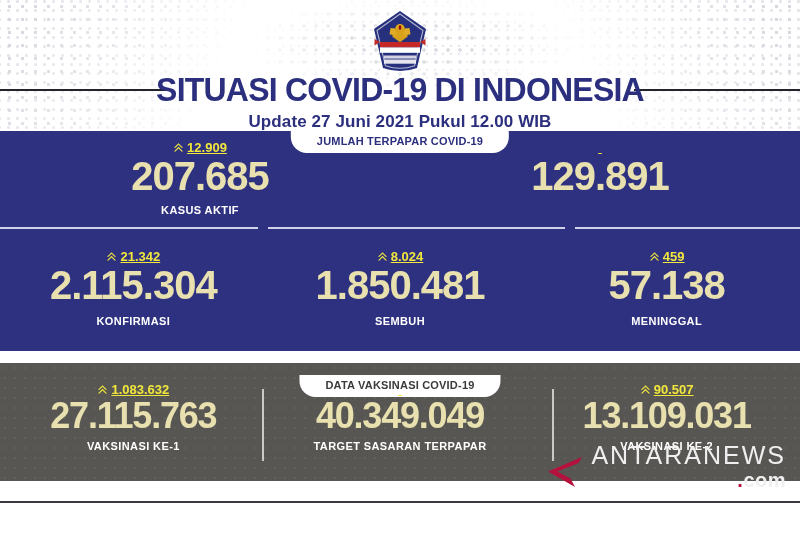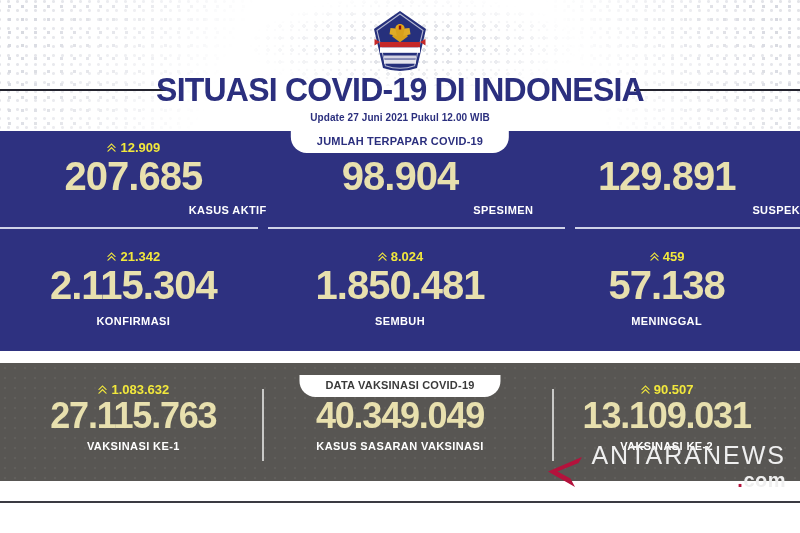--- a/index.html
+++ b/index.html
@@ -46,21 +46,21 @@
   
   .emblem { position:absolute; left:372px; top:10px; width:56px; height:64px; }
   .title-wrap { position:absolute; top:72px; left:0; width:800px; text-align:center; }
   .main-title {
     font-family:"Liberation Sans", sans-serif;
     font-weight:bold; font-size:34px; letter-spacing:-0.8px;
     color:#2b2f7e; line-height:1; white-space:nowrap;
     transform:scaleX(.94); transform-origin:center;
   }
   .subtitle {
-    margin-top:6px; font-size:10px; font-weight:bold;
+    margin-top:6px; font-size:17px; font-weight:bold;
     color:#2b2f7e; letter-spacing:.1px;
   }
 
   
   .blue-panel {
     position:relative; width:800px; height:220px;
     background:#2e3180;
   }
   .pill {
     position:absolute; left:50%; transform:translateX(-50%);
@@ -71,35 +71,35 @@
     white-space:nowrap;
   }
   .pill.blue-pill { top:0; color:#2b2f7e; }
   .pill.gray-pill { top:12px; color:#3a3a3a; }
 
   .row { display:flex; width:800px; }
   .cell { flex:1 1 0; text-align:center; position:relative; }
   .delta {
     color:#f2e83c; font-size:13px; font-weight:bold;
     white-space:nowrap; line-height:1;
-    display:flex; align-items:center; justify-content:center; gap:3px;
+    display:flex; align-items:center; justify-content:center; gap:3px;text-decoration:underline;
   }
   .chev { display:inline-block; width:11px; height:11px; }
   .big {
     color:#e8e0ae; font-weight:bold; line-height:1;
     white-space:nowrap;
   }
   .label {
     color:#ffffff; font-size:11px; font-weight:bold;
     letter-spacing:.4px; white-space:nowrap;
   }
 
   .row1 { padding-top:10px; }
   .row1 .big { font-size:40px; letter-spacing:-1px; margin-top:2px; }
-  .row1 .label { margin-top:8px;text-align:right; }
+  .row1 .label { margin-top:8px; }
 
   .hdiv { position:relative; width:800px; height:24px; }
   .hdiv i {
     position:absolute; top:11px; height:2px; background:#cfd2e8; display:block;
   }
   .hdiv i.s1 { left:0px;   width:258px; }
   .hdiv i.s2 { left:268px; width:297px; }
   .hdiv i.s3 { left:575px; width:225px; }
 
   .row2 { padding-top:10px; }
@@ -191,30 +191,24 @@
           <svg class="chev" viewBox="0 0 12 12">
             <path d="M6 1.4 L11 6.4 L9.3 6.4 L6 3.1 L2.7 6.4 L1 6.4 Z" fill="#f2e83c"></path>
             <path d="M6 5.3 L11 10.3 L9.3 10.3 L6 7 L2.7 10.3 L1 10.3 Z" fill="#f2e83c"></path>
           </svg>
           <span>12.909</span>
         </div>
         <div class="big">207.685</div>
         <div class="label">KASUS AKTIF</div>
       </div>
 
-      <div class="cell">
-        <div class="delta">&nbsp;</div>
-        <div class="big">98.904</div>
-        <div class="label">SPESIMEN</div>
-      </div>
 
       <div class="cell">
         <div class="delta">&nbsp;</div>
         <div class="big">129.891</div>
-        <div class="label">SUSPEK</div>
       </div>
     </div>
 
     <div class="hdiv">
       <i class="s1"></i>
       <i class="s2"></i>
       <i class="s3"></i>
     </div>
 
     <div class="row row2">
@@ -273,21 +267,21 @@
           </svg>
           <span>1.083.632</span>
         </div>
         <div class="big">27.115.763</div>
         <div class="label">VAKSINASI KE-1</div>
       </div>
 
       <div class="cell">
         <div class="delta">&nbsp;</div>
         <div class="big">40.349.049</div>
-        <div class="label">KASUS SASARAN VAKSINASI</div>
+        <div class="label">TARGET SASARAN TERPAPAR</div>
       </div>
 
       <div class="cell">
         <div class="delta">
           <svg class="chev" viewBox="0 0 12 12">
             <path d="M6 1.4 L11 6.4 L9.3 6.4 L6 3.1 L2.7 6.4 L1 6.4 Z" fill="#f2e83c"></path>
             <path d="M6 5.3 L11 10.3 L9.3 10.3 L6 7 L2.7 10.3 L1 10.3 Z" fill="#f2e83c"></path>
           </svg>
           <span>90.507</span>
         </div>

